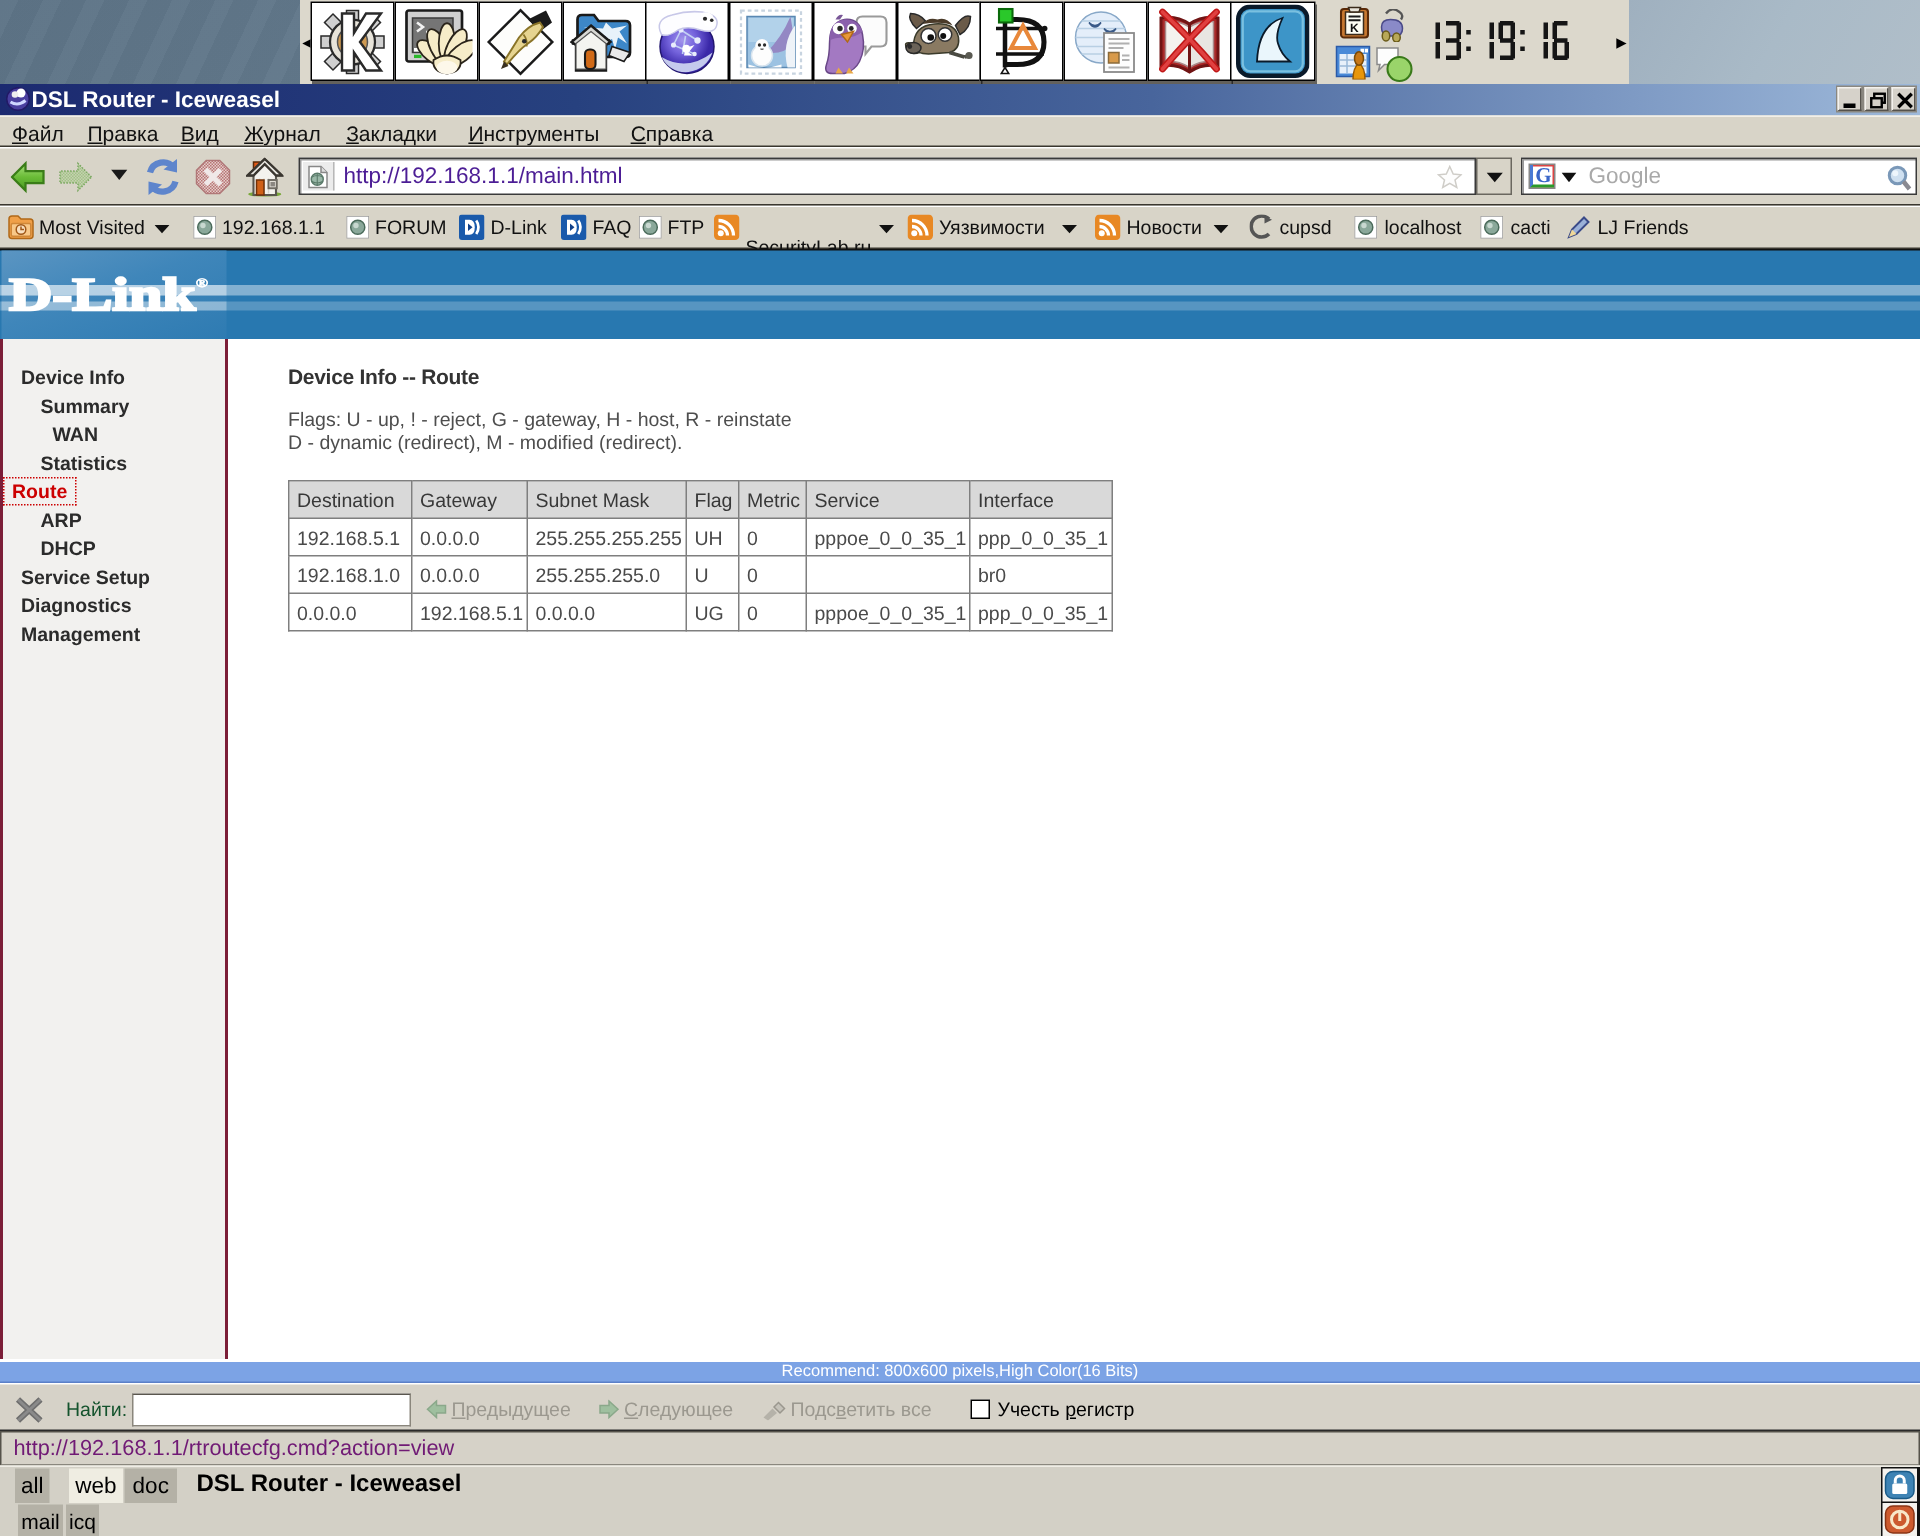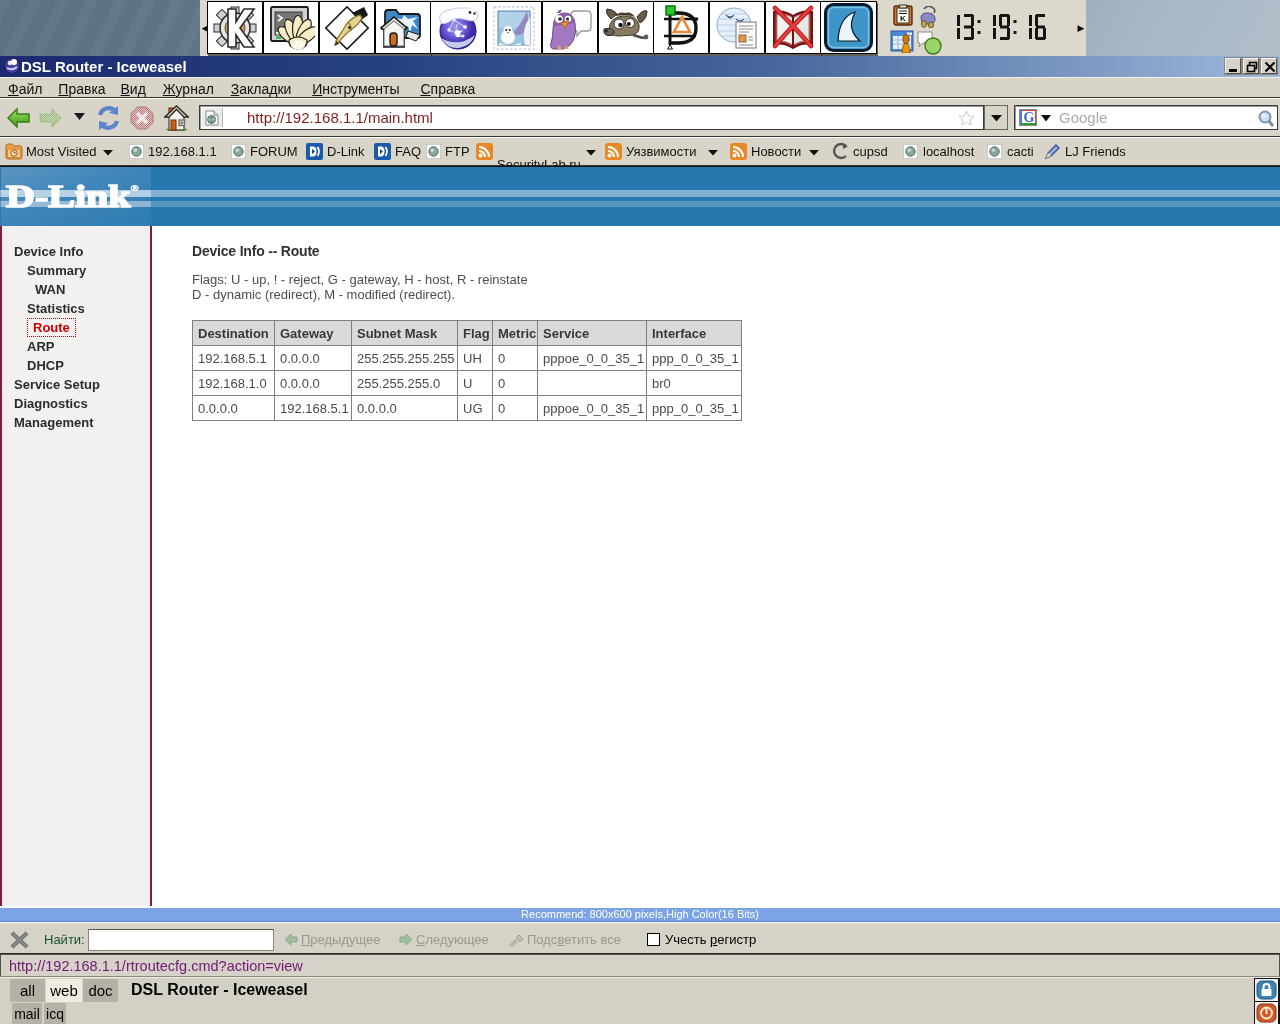--- a/index.html
+++ b/index.html
@@ -29,21 +29,21 @@
 #logotxt{left:6px;top:178px;width:170px;font-family:"Liberation Serif",serif;font-weight:bold;font-size:40px;color:#fff;letter-spacing:0px;-webkit-text-stroke:2px #fff;transform:scaleY(.78) scaleX(1.0);transform-origin:top left}
 #content{left:0;top:226px;width:1280px;height:682px;background:#fff}
 #sidebar{left:0;top:226px;width:152px;height:680px;background:#f2f1ef;border-left:2px solid #7c1e38;border-right:2px solid #7c1e38}
 .snav{font-weight:bold;font-size:13px;color:#2b2b2b;line-height:19px}
 #route{color:#c00;border:1px dotted #c00;padding:1px 5px}
 #main{width:900px}
 .devh{font-size:14px;color:#333;font-weight:bold;letter-spacing:-0.2px}
 .flags{font-size:13px;color:#4e4e4e;line-height:14.5px}
 table.rt{border-collapse:collapse;font-size:13px;color:#4a4a4a}
 table.rt td,table.rt th{border:1px solid #7f7f7f;height:25px;padding:0 0 0 5px;text-align:left;font-weight:normal;background:#fff}
-table.rt th{background:#d9d9d9;font-weight:bold;color:#383838}
+table.rt th{background:#d9d9d9;font-weight:normal;color:#383838}
 
 #bluebar{left:0;top:908px;width:1280px;height:14px;background:#7ca3e5;border-bottom:1px solid #5b80c8;color:#fff;font-size:11px;text-align:center;line-height:13px}
 #findbar{left:0;top:923px;width:1280px;height:31px;background:#d6d2c8;border-bottom:1px solid #2a2a2a;font-size:13px}
 #statusbar{left:0;top:954px;width:1280px;height:23px;background:#d6d2c8;font-size:14.5px;color:#701a75;border:1px solid #55524a;border-bottom-color:#8a877e}
 #taskbar{left:0;top:977px;width:1280px;height:47px;background:#d3d0c6;border-top:1px solid #efede6}
 .tbtn{position:absolute;height:23px;background:#b4b1a6;color:#000;font-size:15px;text-align:center;line-height:23px}
 .tbtn.on{background:#efede2}
 .wb{top:2px;width:16px;height:16px;background:#d6d2ca;border:1px solid;border-color:#f4f2ee #55524c #55524c #f4f2ee;box-shadow:0 0 0 1px #8a8780}
 .seg{fill:#151515}
 </style></head>
@@ -394,21 +394,21 @@
 </div>
 <div id="urlbar" class="abs">
   <span class="abs" style="left:2px;top:2px;width:21px;height:19px;background:#ececec;border-right:1px solid #b8b8b8;display:flex;align-items:center;justify-content:center">
     <svg width="14" height="16" viewBox="0 0 14 16">
         <path d="M1 1 H9 L13 5 V15 H1 Z" fill="#fff" stroke="#888"></path>
         <path d="M9 1 L9 5 L13 5" fill="#ddd" stroke="#888"></path>
         <circle cx="6.5" cy="9.5" r="4" fill="#9ab8a8" stroke="#5a7a6a"></circle>
         <path d="M3 8 Q6.5 6 10 8 M3 11 Q6.5 13 10 11 M6.5 5.5 V13.5" stroke="#5a7a6a" fill="none" stroke-width=".7"></path>
       </svg>
   </span>
-  <span class="abs" style="left:47px;top:3px;font-size:15px;color:#7f1d1d">http://192.168.1.1/main.html</span>
+  <span class="abs" style="left:29px;top:3px;font-size:15px;color:#4c1d95">http://192.168.1.1/main.html</span>
   <svg class="abs" style="left:758px;top:4px" width="17" height="16" viewBox="0 0 17 16">
       <path d="M8.5 1 L10.8 6 L16 6.5 L12 10 L13.2 15 L8.5 12.3 L3.8 15 L5 10 L1 6.5 L6.2 6 Z" fill="#fdfdfd" stroke="#cfcdc8"></path>
     </svg>
 </div>
 <div id="urldrop" class="abs">
     <svg style="position:absolute;left:6px;top:9px" width="11" height="7" viewBox="0 0 11 7">
       <path d="M0 0 H11 L5.5 6.5 Z" fill="#111"></path>
     </svg>
   </div>
 <div id="searchbox" class="abs">
@@ -540,21 +540,21 @@
   </div>
 <div id="stripeA" class="abs"></div>
 <div id="stripeB" class="abs"></div>
 <div id="logotxt" class="abs">D-Link<span style="font-size:11px;vertical-align:20px;-webkit-text-stroke:0.5px #fff">®</span></div>
 <div id="sidebar" class="abs"></div>
 <div id="sidenav" class="abs" style="left:2px;top:242px;width:148px">
   <div class="snav" style="padding-left:12px">Device Info</div>
   <div class="snav" style="padding-left:25px">Summary</div>
   <div class="snav" style="padding-left:33px">WAN</div>
   <div class="snav" style="padding-left:25px">Statistics</div>
-  <div class="snav" style="padding-left:25px"><span id="route">Route</span></div>
+  <div class="snav" style=""><span id="route">Route</span></div>
   <div class="snav" style="padding-left:25px">ARP</div>
   <div class="snav" style="padding-left:25px">DHCP</div>
   <div class="snav" style="padding-left:12px">Service Setup</div>
   <div class="snav" style="padding-left:12px">Diagnostics</div>
   <div class="snav" style="padding-left:12px">Management</div>
 </div>
 <div class="abs devh" style="left:192px;top:243px">Device Info -- Route</div>
 <div class="abs flags" style="left:192px;top:273px">Flags: U - up, ! - reject, G - gateway, H - host, R - reinstate<br>D - dynamic (redirect), M - modified (redirect).</div>
 <div id="main" class="abs" style="left:192px;top:320px">
   <table class="rt">
@@ -620,21 +620,21 @@
       <path d="M9 5 L12 2 L16 6 L13 9 Z" fill="#c5c2b9" stroke="#9a978e"></path>
     </svg>
   <span class="abs" style="left:527px;top:9px;color:#9b988f">Подс<u>в</u>етить все</span>
   <span class="abs" style="left:647px;top:10px;width:13px;height:13px;background:#fff;border:1px solid #000"></span>
   <span class="abs" style="left:665px;top:9px;color:#000">Учесть <u>р</u>егистр</span>
 </div>
 <div id="statusbar" class="abs">
     <span style="position:absolute;left:8px;top:3px">http://192.168.1.1/rtroutecfg.cmd?action=view</span>
   </div>
 <div id="taskbar" class="abs">
-  <div class="tbtn" style="left:10px;top:1px;width:35px">all</div>
+  <div class="tbtn" style="left:10px;top:1px;width:23px">all</div>
   <div class="tbtn on" style="left:46px;top:1px;width:36px">web</div>
   <div class="tbtn" style="left:83px;top:1px;width:35px">doc</div>
   <div class="abs" style="left:131px;top:3px;font-weight:bold;font-size:16px;color:#000">DSL Router - Iceweasel</div>
   <div class="tbtn" style="left:12px;top:25px;width:30px;font-size:14px">mail</div>
   <div class="tbtn" style="left:44px;top:25px;width:22px;font-size:14px">icq</div>
   <div class="abs" style="left:1254px;top:0;width:26px;height:47px;background:#111"></div>
   <div class="abs" style="left:1255px;top:1px;width:23px;height:22px;background:#f4f2ee">
     <svg style="position:absolute;left:1px;top:1px" width="21" height="20" viewBox="0 0 21 20">
         <rect x="1" y="1" width="19" height="18" rx="5" fill="#3e83b4" stroke="#1a5a86"></rect>
         <rect x="5.5" y="9" width="10" height="7" rx="1" fill="#fff"></rect>

